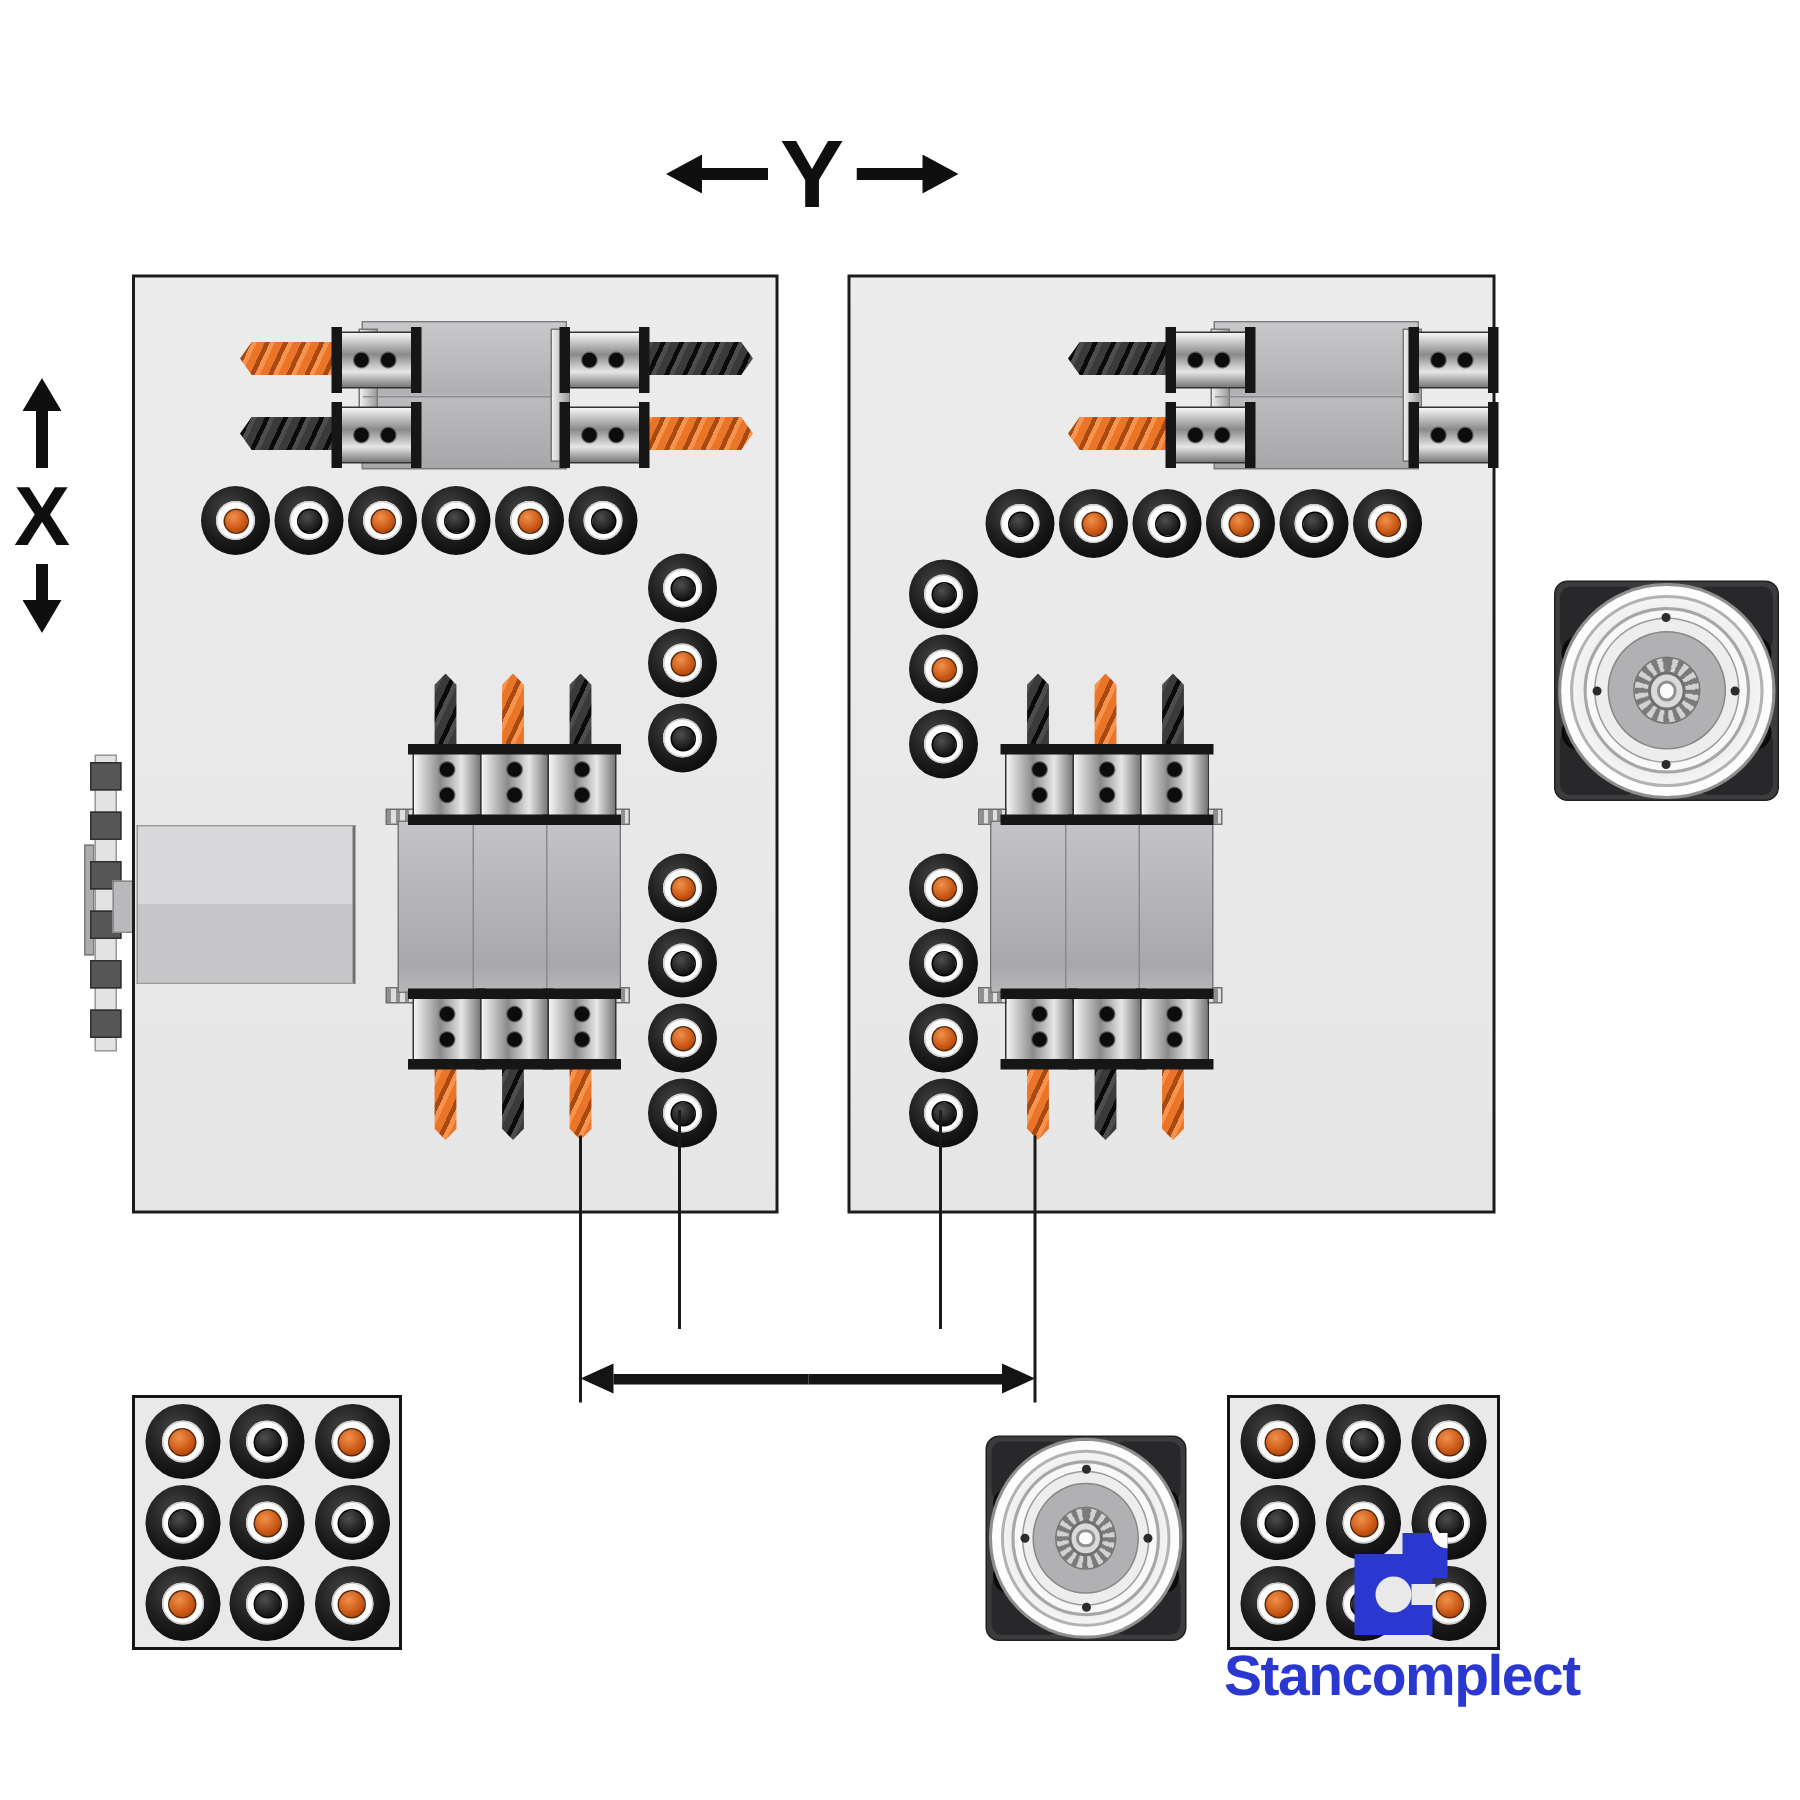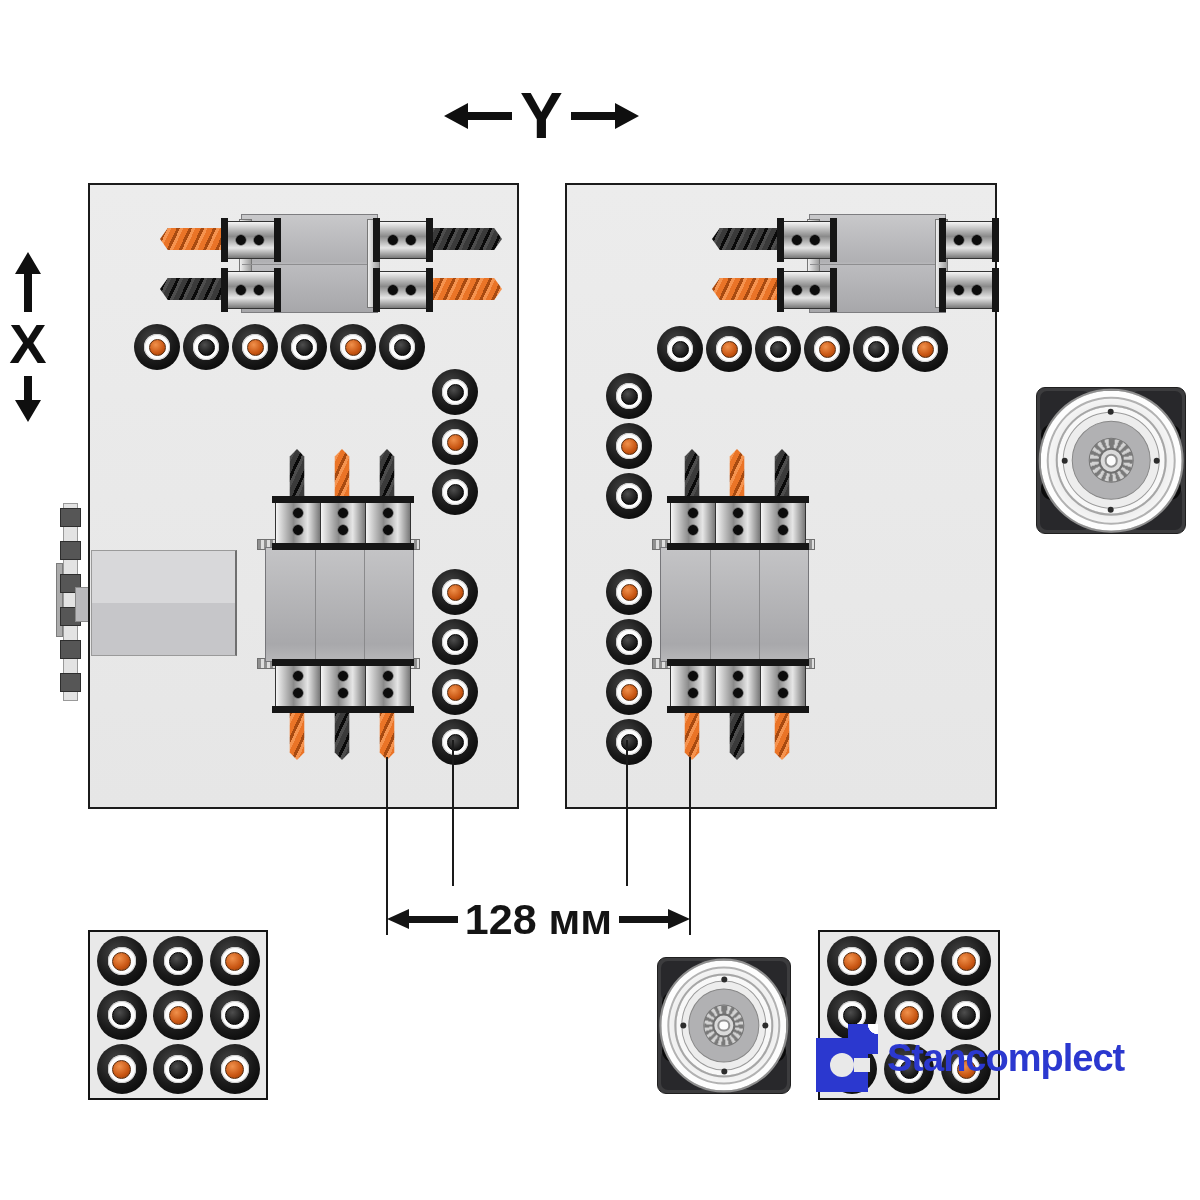--- a/index.html
+++ b/index.html
@@ -101,21 +101,21 @@
   .agg-c2{position:relative;width:76%;height:76%;border-radius:50%;background:#ededed;border:2px solid #a6a6a6;
     box-shadow:inset 0 0 0 5px #f8f8f8,inset 0 0 0 6px #9c9c9c;display:flex;align-items:center;justify-content:center;}
   .agg-dot{position:absolute;width:6px;height:6px;border-radius:50%;background:#2c2c2c;transform:translate(-50%,-50%);}
   .agg-disc{width:72%;height:72%;border-radius:50%;background:#b1b1b3;border:1px solid #878787;display:flex;align-items:center;justify-content:center;}
   .agg-teeth{width:56%;height:56%;border-radius:50%;background:repeating-conic-gradient(#7a7a7a 0 11deg,#d2d2d2 11deg 22deg);border:1px solid #777;display:flex;align-items:center;justify-content:center;}
   .agg-hub{width:50%;height:50%;border-radius:50%;background:#dadada;border:2px solid #6f6f6f;display:flex;align-items:center;justify-content:center;}
   .agg-hole{width:44%;height:44%;border-radius:50%;background:#fcfcfc;border:2px solid #8f8f8f;}
 
   
   :root{--logo-blue:#2b38cf;}
-  .logo{position:absolute;left:816px;top:1022px;height:72px;display:flex;align-items:center;gap:7px;z-index:6;}
+  .logo{position:absolute;left:816px;top:1022px;height:72px;display:flex;align-items:center;gap:7px;z-index:6;flex-direction:column;}
   .logo-mark{position:relative;width:64px;height:68px;flex:0 0 auto;}
   .lm-s{position:absolute;right:2px;top:0;width:30px;height:30px;
     background:
       radial-gradient(circle at 0% 100%,#fff 0 10px,transparent 10.5px),
       radial-gradient(circle at 100% 0%,#fff 0 10px,transparent 10.5px),
       linear-gradient(var(--logo-blue),var(--logo-blue));}
   .lm-c{position:absolute;left:0;top:14px;width:52px;height:54px;background:var(--logo-blue);}
   .lm-c::before{content:'';position:absolute;left:50%;top:50%;width:24px;height:24px;border-radius:50%;background:#e9e9e9;transform:translate(-50%,-50%);}
   .lm-c::after{content:'';position:absolute;right:-2px;top:20px;width:16px;height:14px;background:#e9e9e9;}
   .logo-text{font-size:38px;font-weight:bold;letter-spacing:-1px;color:var(--logo-blue);white-space:nowrap;}
@@ -388,21 +388,20 @@
   </div>
 
   <div class="dim-line" style="left:386px;top:757px;height:178px"></div>
   <div class="dim-line" style="left:452px;top:740px;height:146px"></div>
   <div class="dim-line" style="left:626px;top:740px;height:146px"></div>
   <div class="dim-line" style="left:689px;top:757px;height:178px"></div>
 
   <div class="dim dim128" style="left:387px;top:897px;width:303px">
     <span class="ah ah-l"></span>
       <span class="dline"></span>
-      <span class="dim-text">128 мм</span>
       <span class="dline"></span>
       <span class="ah ah-r"></span>
   </div>
 
   <div class="tool-grid" style="left:88px;top:930px;width:176px;height:166px">
       <div class="spindle lg">
         <div class="sp-w">
           <div class="sp-c c-orange"></div>
         </div>
       </div>

